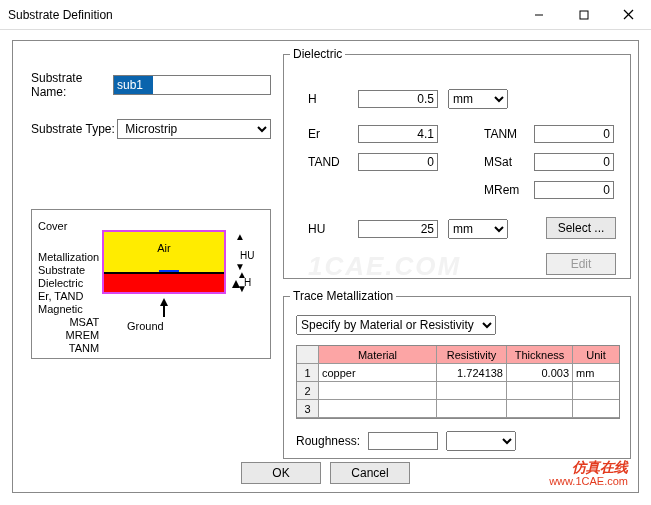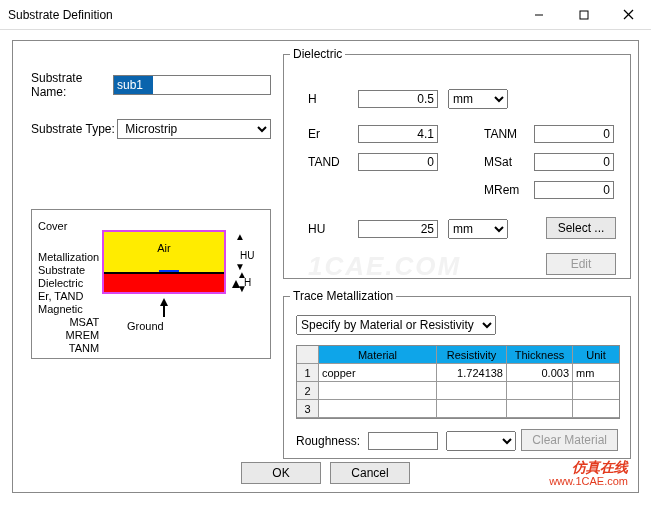--- a/index.html
+++ b/index.html
@@ -182,21 +182,21 @@
     font-size: 11px;
     background: #fff;
   }
   .tbl-row { display: flex; height: 18px; }
   .tbl-hcell, .tbl-cell, .tbl-rcell {
     border-right: 1px solid #999; border-bottom: 1px solid #999;
     padding: 1px 3px;
     display: flex; align-items: center;
     overflow: hidden;
   }
-  .tbl-hcell { background: #0ea5e9; justify-content: center; }
+  .tbl-hcell { background: #fca5a5; justify-content: center; }
   .tbl-rcell { background: #efefef; width: 22px; justify-content: center; }
   .tbl-cell.right { justify-content: flex-end; }
   .c-mat { width: 118px; }
   .c-res { width: 70px; }
   .c-thk { width: 66px; }
   .c-unit { width: 46px; border-right: none; }
   .rough-row {
     position: absolute; left: 12px; top: 128px;
     display: flex; align-items: center; justify-content: space-between;
   }
@@ -381,21 +381,20 @@
           <div class="tbl-cell c-thk right"></div>
           <div class="tbl-cell c-unit"></div>
         </div>
       </div>
 
       <div class="rough-row">
         <span>Roughness:</span>
         <input class="rough-in" value="" style="">
         <select class="rough-sel"><option></option></select>
       </div>
-      <button class="btn-std btn-clear" disabled="">Clear Material</button>
     </fieldset>
 
     <div class="bottom-btns">
       <button class="btn-std" style="min-width:80px">OK</button>
       <button class="btn-std" style="min-width:80px">Cancel</button>
     </div>
 
     <div class="watermark">
       <div>仿真在线</div>
       <div class="sm">www.1CAE.com</div>

